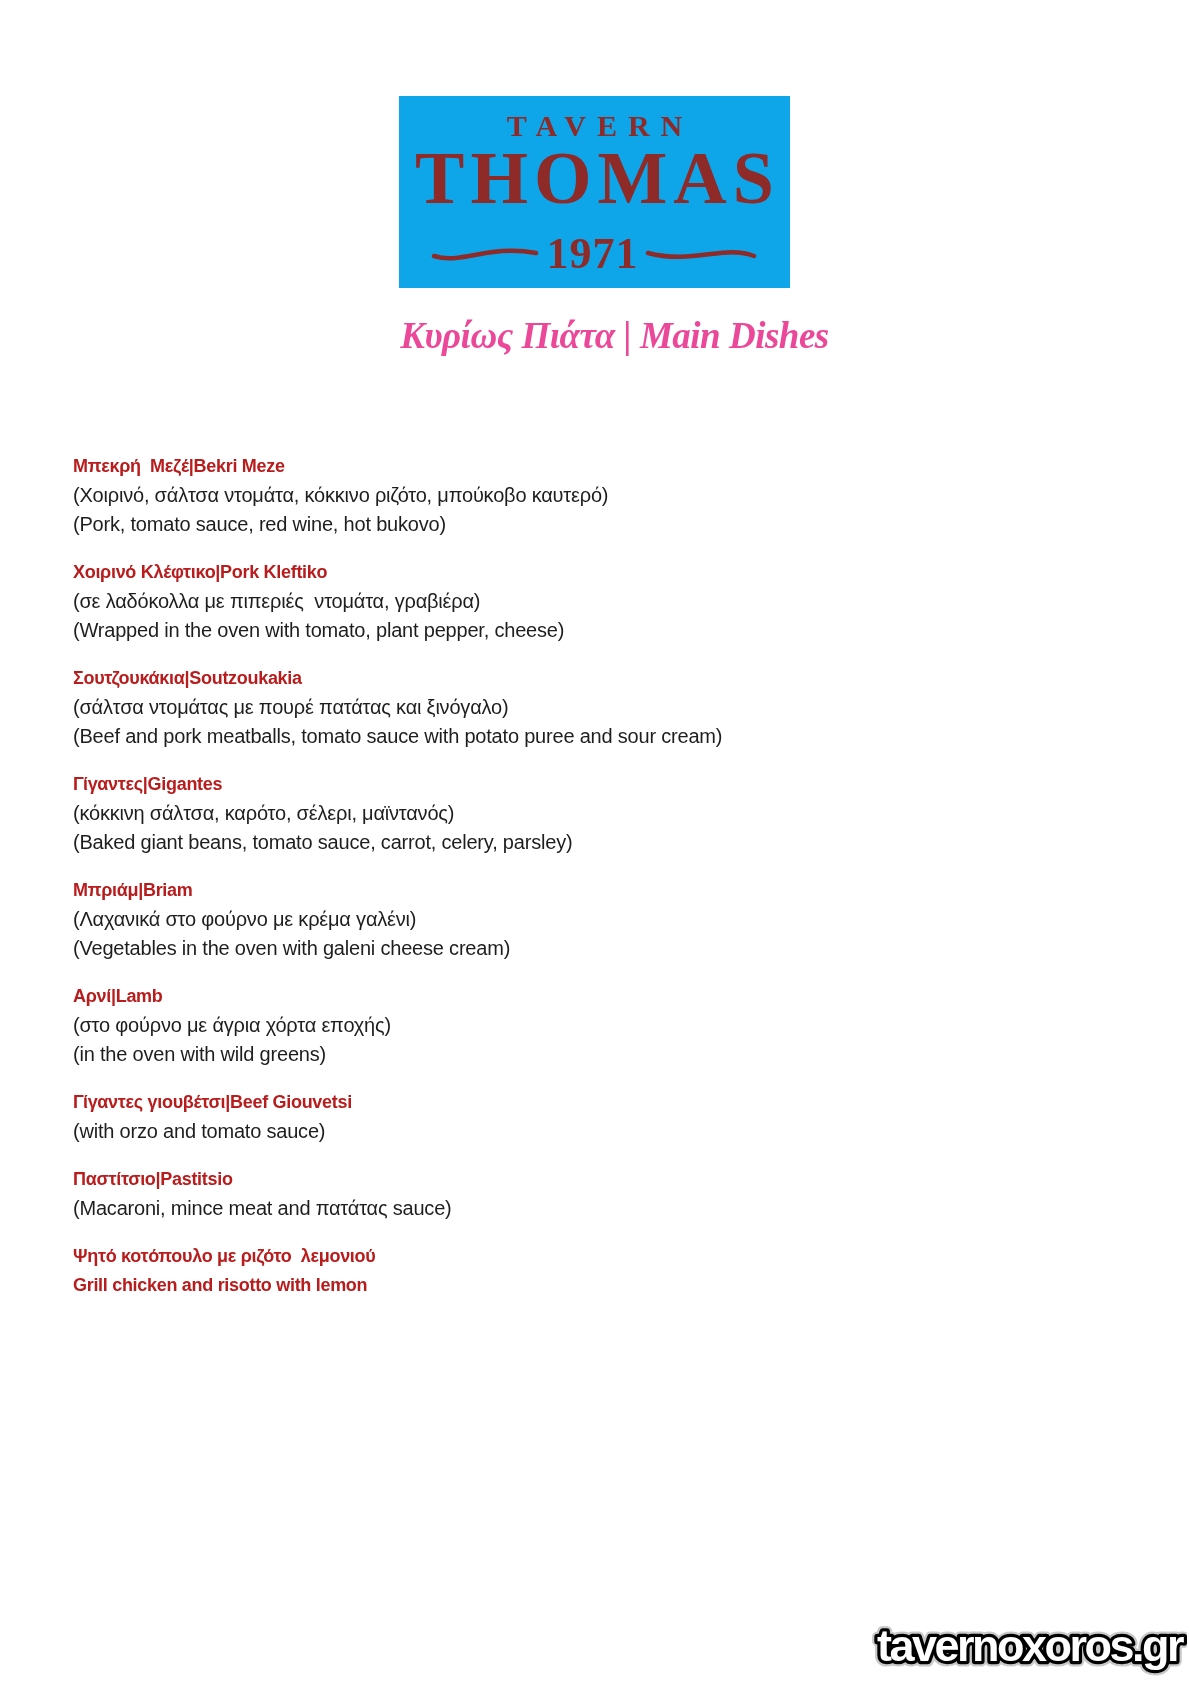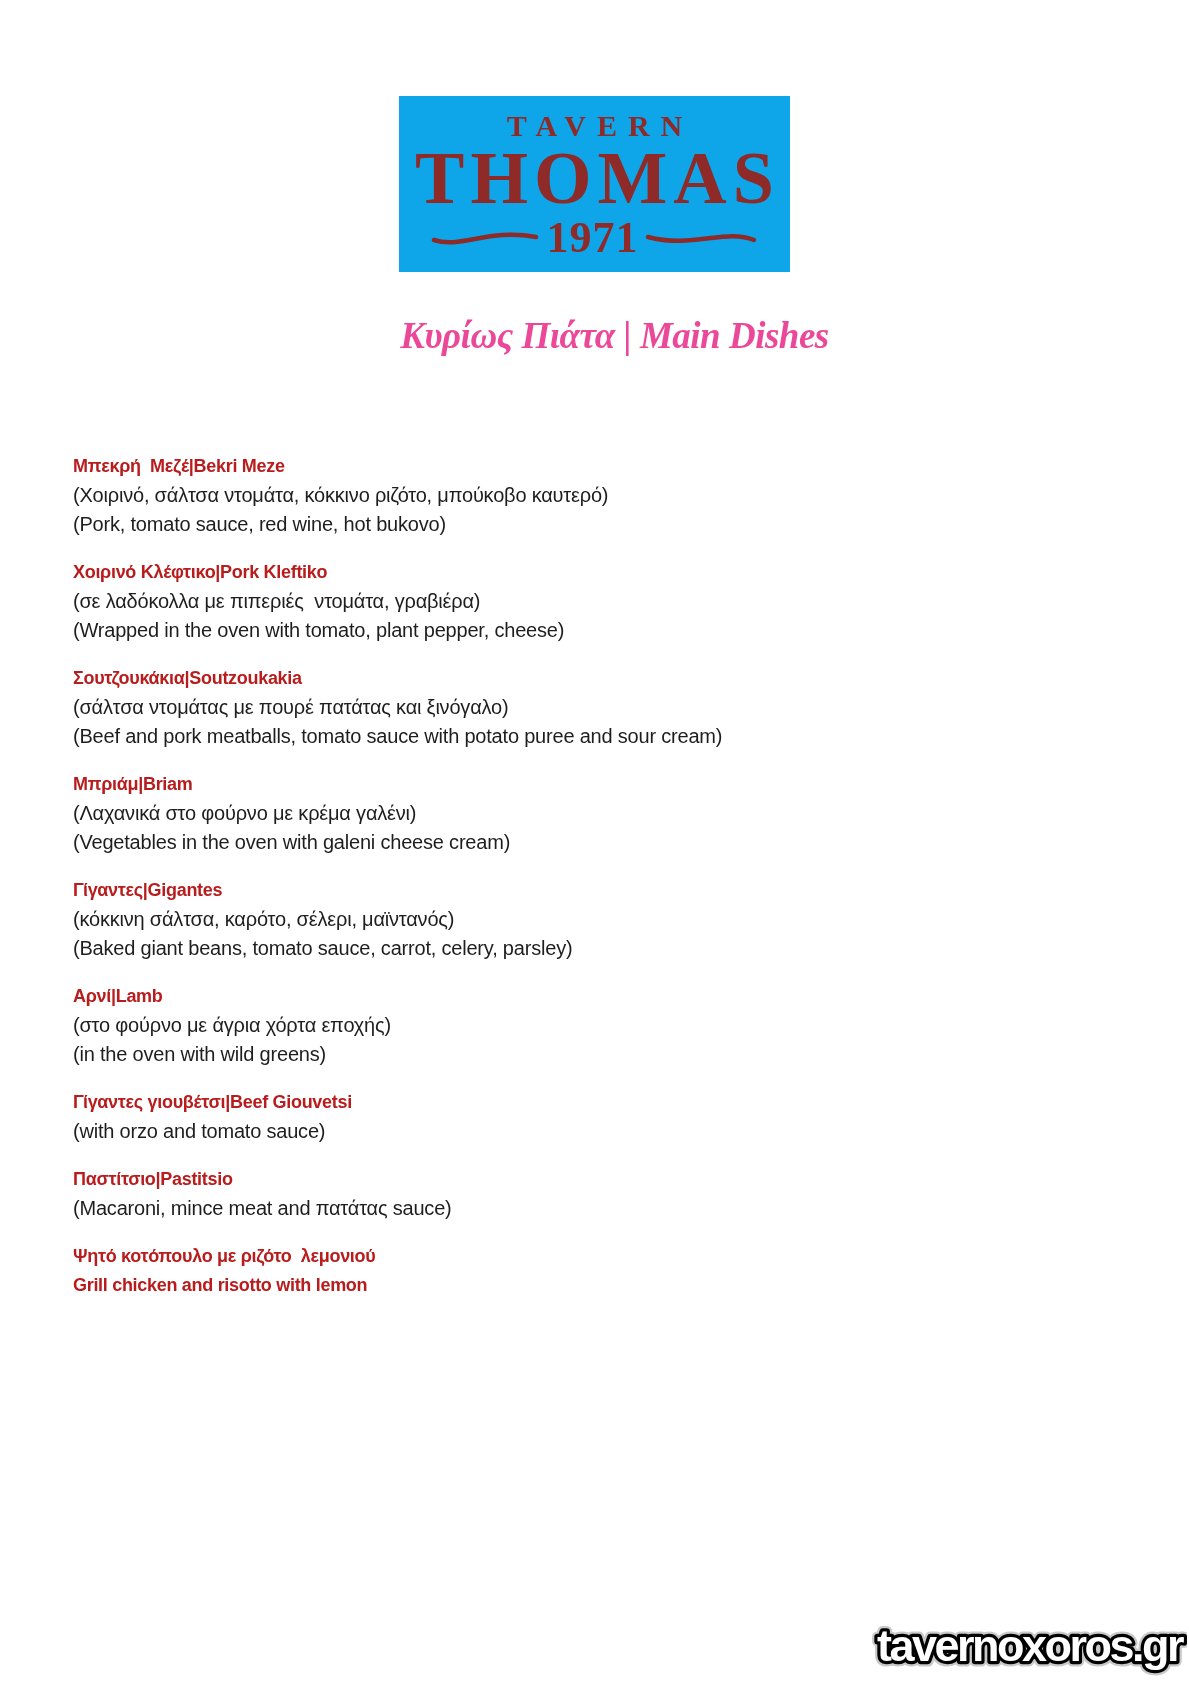--- a/index.html
+++ b/index.html
@@ -40,21 +40,21 @@
     letter-spacing: 6px;
     padding-left: 6px;
     line-height: 70px;
     margin-top: 1px;
   }
   .logo-year-row {
     display: flex;
     align-items: center;
     justify-content: center;
     gap: 7px;
-    margin-top: 1px;
+    margin-top: 17px;
   }
   .logo-year {
     font-size: 44px;
     line-height: 48px;
     letter-spacing: 1px;
   }
   .wave { display: block; }
 
   
   .title {
@@ -137,29 +137,29 @@
       <div class="dish-desc">(Wrapped in the oven with tomato, plant pepper, cheese)</div>
     </div>
 
     <div class="item">
       <div class="dish-title">Σουτζουκάκια|Soutzoukakia</div>
       <div class="dish-desc">(σάλτσα ντομάτας με πουρέ πατάτας και ξινόγαλο)</div>
       <div class="dish-desc">(Beef and pork meatballs, tomato sauce with potato puree and sour cream)</div>
     </div>
 
     <div class="item">
+      <div class="dish-title">Γίγαντες|Gigantes</div>
+      <div class="dish-desc">(κόκκινη σάλτσα, καρότο, σέλερι, μαϊντανός)</div>
+      <div class="dish-desc">(Baked giant beans, tomato sauce, carrot, celery, parsley)</div>
+    </div>
+
+    <div class="item">
       <div class="dish-title">Μπριάμ|Briam</div>
       <div class="dish-desc">(Λαχανικά στο φούρνο με κρέμα γαλένι)</div>
       <div class="dish-desc">(Vegetables in the oven with galeni cheese cream)</div>
-    </div>
-
-    <div class="item">
-      <div class="dish-title">Γίγαντες|Gigantes</div>
-      <div class="dish-desc">(κόκκινη σάλτσα, καρότο, σέλερι, μαϊντανός)</div>
-      <div class="dish-desc">(Baked giant beans, tomato sauce, carrot, celery, parsley)</div>
     </div>
 
     <div class="item">
       <div class="dish-title">Αρνί|Lamb</div>
       <div class="dish-desc">(στο φούρνο με άγρια χόρτα εποχής)</div>
       <div class="dish-desc">(in the oven with wild greens)</div>
     </div>
 
     <div class="item">
       <div class="dish-title">Γίγαντες γιουβέτσι|Beef Giouvetsi</div>

